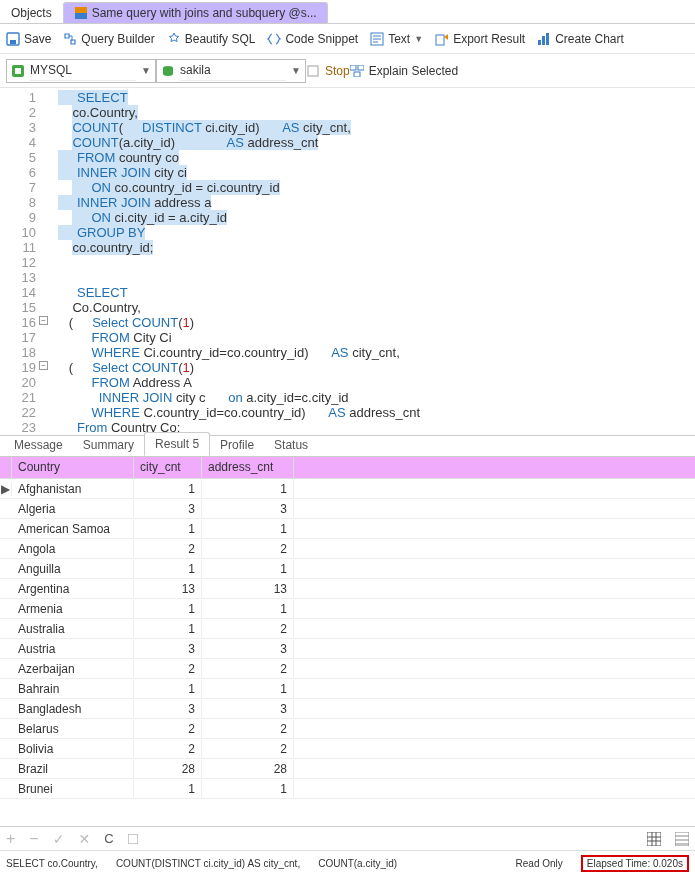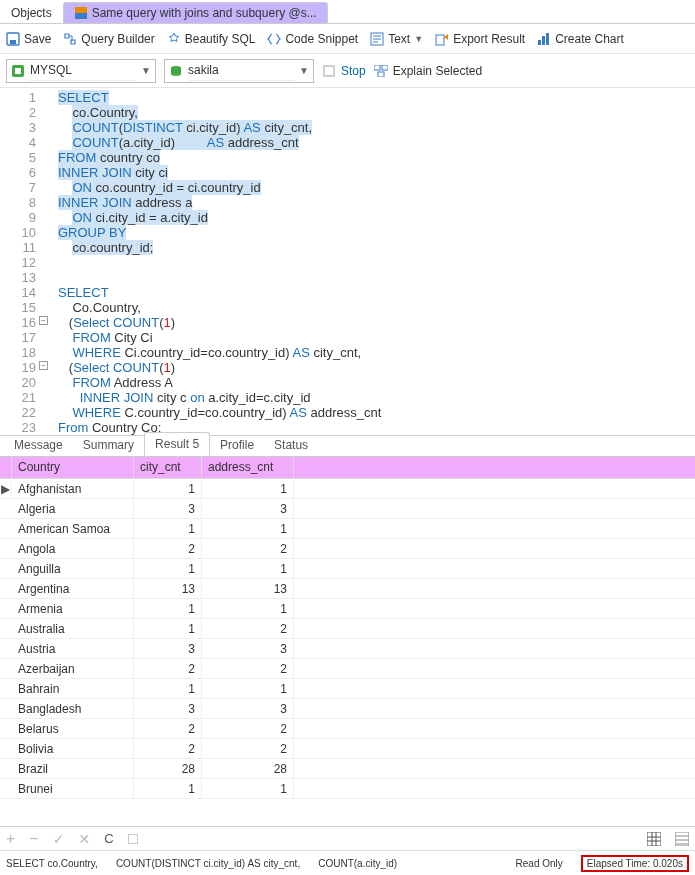--- a/index.html
+++ b/index.html
@@ -9,37 +9,37 @@
   .top-tabs { display: flex; border-bottom: 1px solid #ccc; height: 24px; align-items: flex-end; }
   .top-tab { padding: 3px 10px; border: 1px solid transparent; border-bottom: none; cursor: pointer; display: flex; align-items: center; gap: 4px; justify-content: center; }
   .top-tab.active { background: #c4b5fd; border-color: #ccc; border-radius: 3px 3px 0 0; }
 
   
   .toolbar { display: flex; align-items: center; height: 30px; padding: 0 6px; gap: 12px; border-bottom: 1px solid #e5e5e5; }
   .tb-item { display: flex; align-items: center; gap: 4px; cursor: pointer; color: #333; }
   .tb-icon { width: 14px; height: 14px; display: inline-flex; align-items: center; justify-content: center; }
 
   
-  .conn-row { display: flex; align-items: center; height: 34px; padding: 3px 6px; gap: 8px; border-bottom: 1px solid #e5e5e5; }
+  .conn-row { display: flex; align-items: center; height: 34px; padding: 3px 6px; gap: 0; border-bottom: 1px solid #e5e5e5; }
   .combo { display: flex; align-items: center; height: 24px; border: 1px solid #bbb; padding: 0 4px; gap: 5px; min-width: 150px; cursor: pointer; background: #fff; }
   .combo .grow { flex: 1; }
   .combo .chev { color: #666; font-size: 10px; }
   .run-sel { display: flex; align-items: center; gap: 6px; height: 28px; border: 2px solid #d40000; padding: 0 12px; cursor: pointer; color: #333; }
-  .stop { display: flex; align-items: center; gap: 5px; color: #0369a1; text-align: center; }
+  .stop { display: flex; align-items: center; gap: 5px; color: #a16207; text-align: center; }
   .explain { display: flex; align-items: center; gap: 5px; cursor: pointer; }
 
   
   .editor { flex: 0 0 auto; display: flex; font-family: Consolas, monospace; font-size: 13px; line-height: 15px; padding-top: 2px; }
   .gutter { width: 42px; text-align: right; color: #999; padding-right: 6px; user-select: none; }
   .gutter .gline { height: 15px; position: relative; }
   .fold { position: absolute; right: -12px; top: 1px; width: 9px; height: 9px; border: 1px solid #999; font-size: 8px; line-height: 7px; text-align: center; color: #666; background: #fff; }
   .code { flex: 1; padding-left: 16px; white-space: pre; }
   .code .cline { height: 15px; }
   .hl { background: #cfe3f7; }
-  .kw { color: #1f6fb2; }
+  .kw { color: #1f6fb2; padding-left: 19px; }
   .fn { color: #1f6fb2; }
   .num { color: #c02020; }
   .id { color: #333; }
 
   
   .res-tabs { display: flex; border-top: 1px solid #ccc; border-bottom: 1px solid #ccc; height: 22px; align-items: flex-end; padding-left: 4px; }
   .res-tab { padding: 4px 10px; cursor: pointer; color: #555; }
   .res-tab.active { background: #fff; border: 1px solid #ccc; border-bottom: 1px solid #fff; border-radius: 3px 3px 0 0; }
 
   

